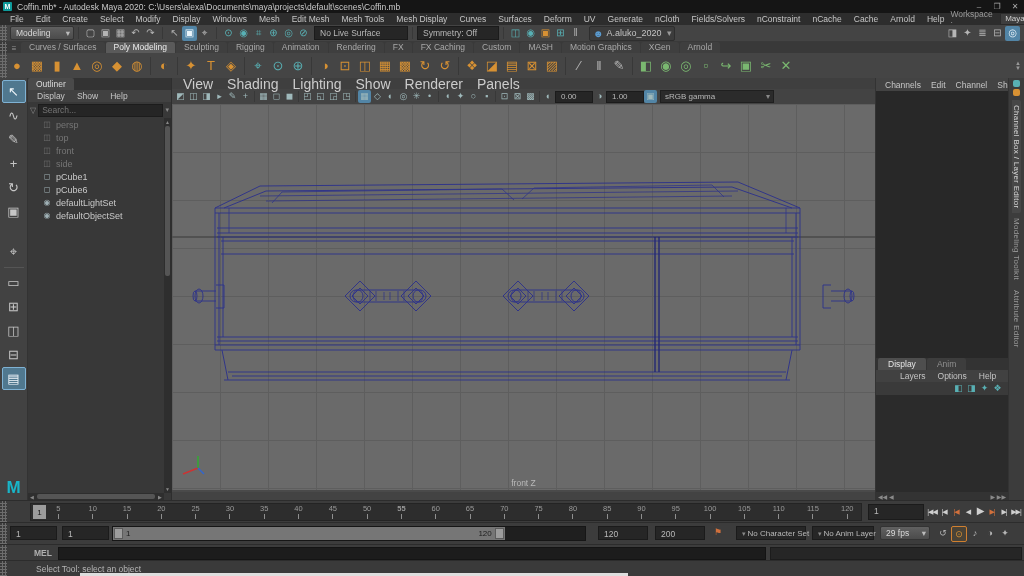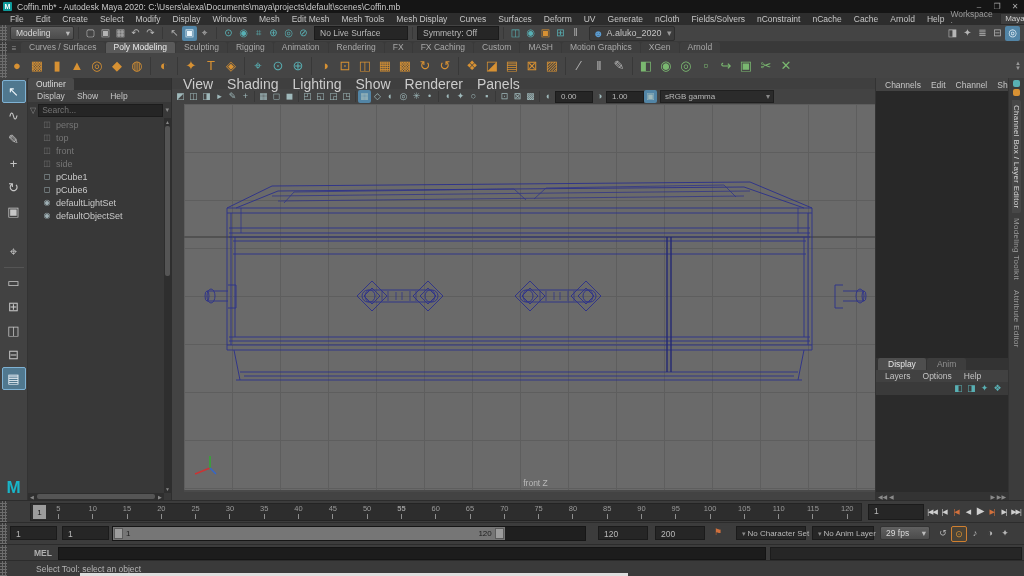--- a/index.html
+++ b/index.html
@@ -99,38 +99,38 @@
   #viewport{left:172px;top:0;width:703px;height:422px;background:#434343;}
   #vp-menus{height:11px;display:flex;align-items:center;background:#3f3f3f;padding-left:4px;}
   #vp-menus .mi{padding:0 7px;font-size:14px;color:#cccccc;}
   #vp-toolbar{height:15px;display:flex;align-items:center;background:#434343;padding-left:2px;}
   #vp-toolbar .ic{width:13px;height:13px;font-size:9px;color:#9fb9bb;}
   #vp-toolbar .isep{height:11px;margin:0 2px;}
   #vp-toolbar .fld{height:10px;line-height:10px;font-size:8px;width:26px;}
   #colorspace{width:96px;height:11px;background:#2b2b2b;border:1px solid #1f1f1f;color:#b8b8b8;
       font-size:8px;line-height:11px;padding:0 12px 0 4px;position:relative;margin-left:3px;}
   #colorspace::after{content:'▾';position:absolute;right:3px;top:0;color:#888;}
-  #canvas{position:absolute;left:12px;top:26px;width:703px;height:388px;background:#6a6a6a;
+  #canvas{position:absolute;left:0;top:26px;width:703px;height:388px;background:#6a6a6a;
       background-image:linear-gradient(#5e5e5e 1px,transparent 1px),linear-gradient(90deg,#5e5e5e 1px,transparent 1px);
       background-size:48px 48px;border-bottom:2px solid #4a4a4a;box-sizing:border-box;overflow:hidden;}
   #axis-line{position:absolute;left:0;top:132px;width:703px;height:2px;background:#515151;}
   #coffin-svg{position:absolute;left:0;top:0;}
   #vp-cam-label{position:absolute;left:0;right:0;bottom:2px;text-align:center;color:#b9b9b9;font-size:8.5px;}
   #gizmo{position:absolute;left:6px;bottom:8px;}
 
   
   #rightpanel{left:875px;top:0;width:133px;height:422px;background:#282828;border-left:1px solid #333;box-sizing:border-box;}
   #cb-menus{height:13px;background:#434343;display:flex;align-items:center;padding-left:4px;}
   #cb-menus .mi{padding:0 5px;font-size:8.5px;color:#c6c6c6;}
   #cb-empty{position:absolute;top:13px;left:0;right:0;height:267px;background:#282828;}
   #layer-editor{position:absolute;top:280px;left:0;right:0;bottom:0;background:#3a3a3a;}
   #layer-tabs{height:12px;background:#333;display:flex;align-items:flex-end;padding-left:2px;gap:1px;}
   #layer-tabs .tab{padding:1px 10px;font-size:8.5px;color:#8f8f8f;background:#3d3d3d;border-radius:2px 2px 0 0;}
   #layer-tabs .tab.active{background:#4e4e4e;color:#e4e4e4;}
-  #layer-menus{height:12px;background:#414141;display:flex;align-items:center;padding-left:3px;}
+  #layer-menus{height:12px;background:#414141;display:flex;align-items:center;padding-left:18px;}
   #layer-menus .mi{padding:0 6px;font-size:8.5px;}
   #layer-icons{height:13px;display:flex;justify-content:flex-end;padding-right:4px;background:#3a3a3a;}
   #layer-icons .ic{width:13px;height:13px;font-size:9px;}
   #layer-empty{position:absolute;top:37px;left:0;right:0;bottom:8px;background:#2b2b2b;}
   #rp-hscroll{position:absolute;left:0;right:0;bottom:0;height:8px;background:#333;display:flex;align-items:center;justify-content:space-between;padding:0 2px;}
   #rp-hscroll .sa{color:#8a8a8a;font-size:6px;}
 
   
   #vtabs{left:1008px;top:0;width:16px;height:422px;background:#3c3c3c;border-left:1px solid #333;box-sizing:border-box;
          display:flex;flex-direction:column;align-items:center;}

